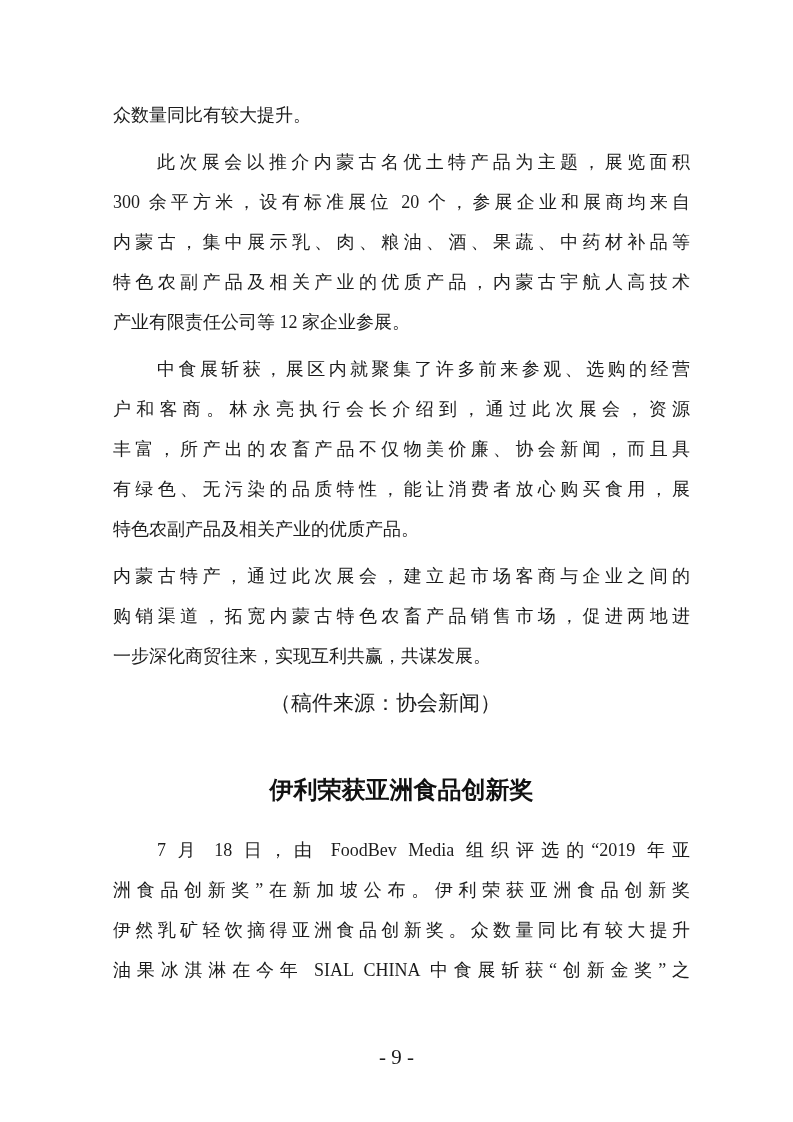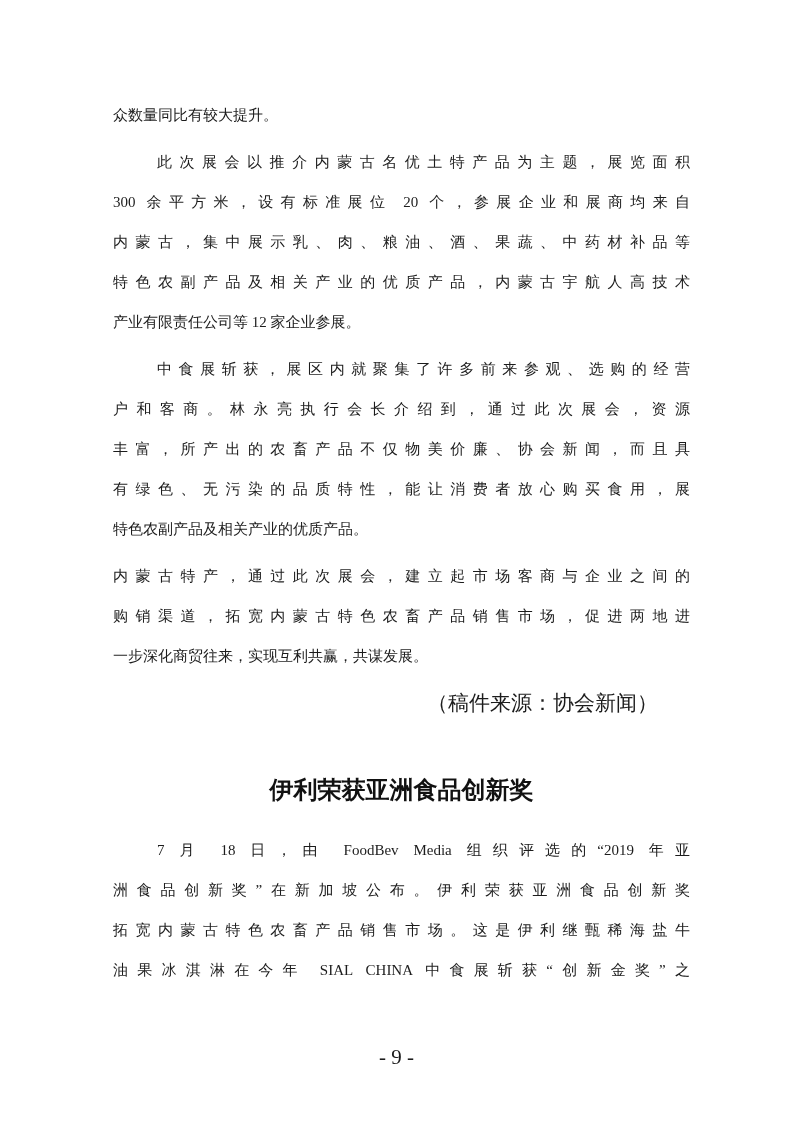--- a/index.html
+++ b/index.html
@@ -20,40 +20,40 @@
     position: absolute;
     left: 113px;
     top: 95px;
     width: 577px;
   }
   .content > :first-child { margin-top: 0; }
   .para {
     margin: 7px 0 0 0;
   }
   .line {
-    font-size: 15px;
+    font-size: 18px;
     line-height: 40px;
     height: 40px;
     overflow: hidden;
     white-space: nowrap;
   }
   .line.j {
     white-space: normal;
     text-align: justify;
     text-align-last: justify;
   }
   .line.i {
     text-indent: 44px;
   }
   .source {
     margin-top: 7px;
     font-size: 21px;
     line-height: 40px;
     height: 40px;
-    text-align: right;
+    text-align: center;
     padding-right: 32px;
   }
   .h1 {
     margin-top: 45px;
     margin-bottom: 18px;
     font-size: 24px;
     font-weight: 700;
     line-height: 44px;
     text-align: center;
     color: #111111;
@@ -94,18 +94,18 @@
       <div class="para">
         <div class="line j">内蒙古特产，通过此次展会，建立起市场客商与企业之间的</div>
         <div class="line j">购销渠道，拓宽内蒙古特色农畜产品销售市场，促进两地进</div>
         <div class="line">一步深化商贸往来，实现互利共赢，共谋发展。</div>
       </div>
       <div class="source">（稿件来源：协会新闻）</div>
       <div class="h1">伊利荣获亚洲食品创新奖</div>
       <div class="para">
         <div class="line j i">7 月 18 日，由 FoodBev Media 组织评选的“2019 年亚</div>
         <div class="line j">洲食品创新奖”在新加坡公布。伊利荣获亚洲食品创新奖</div>
-        <div class="line j">拓宽内蒙古特色农畜产品销售市场。这是伊利继甄稀海盐牛</div>
+        <div class="line j">伊然乳矿轻饮摘得亚洲食品创新奖。众数量同比有较大提升</div>
         <div class="line j">油果冰淇淋在今年 SIAL CHINA 中食展斩获“创新金奖”之</div>
       </div>
     </div>
   <div class="footer">- 9 -</div>
 </div>
 
 </body></html>

